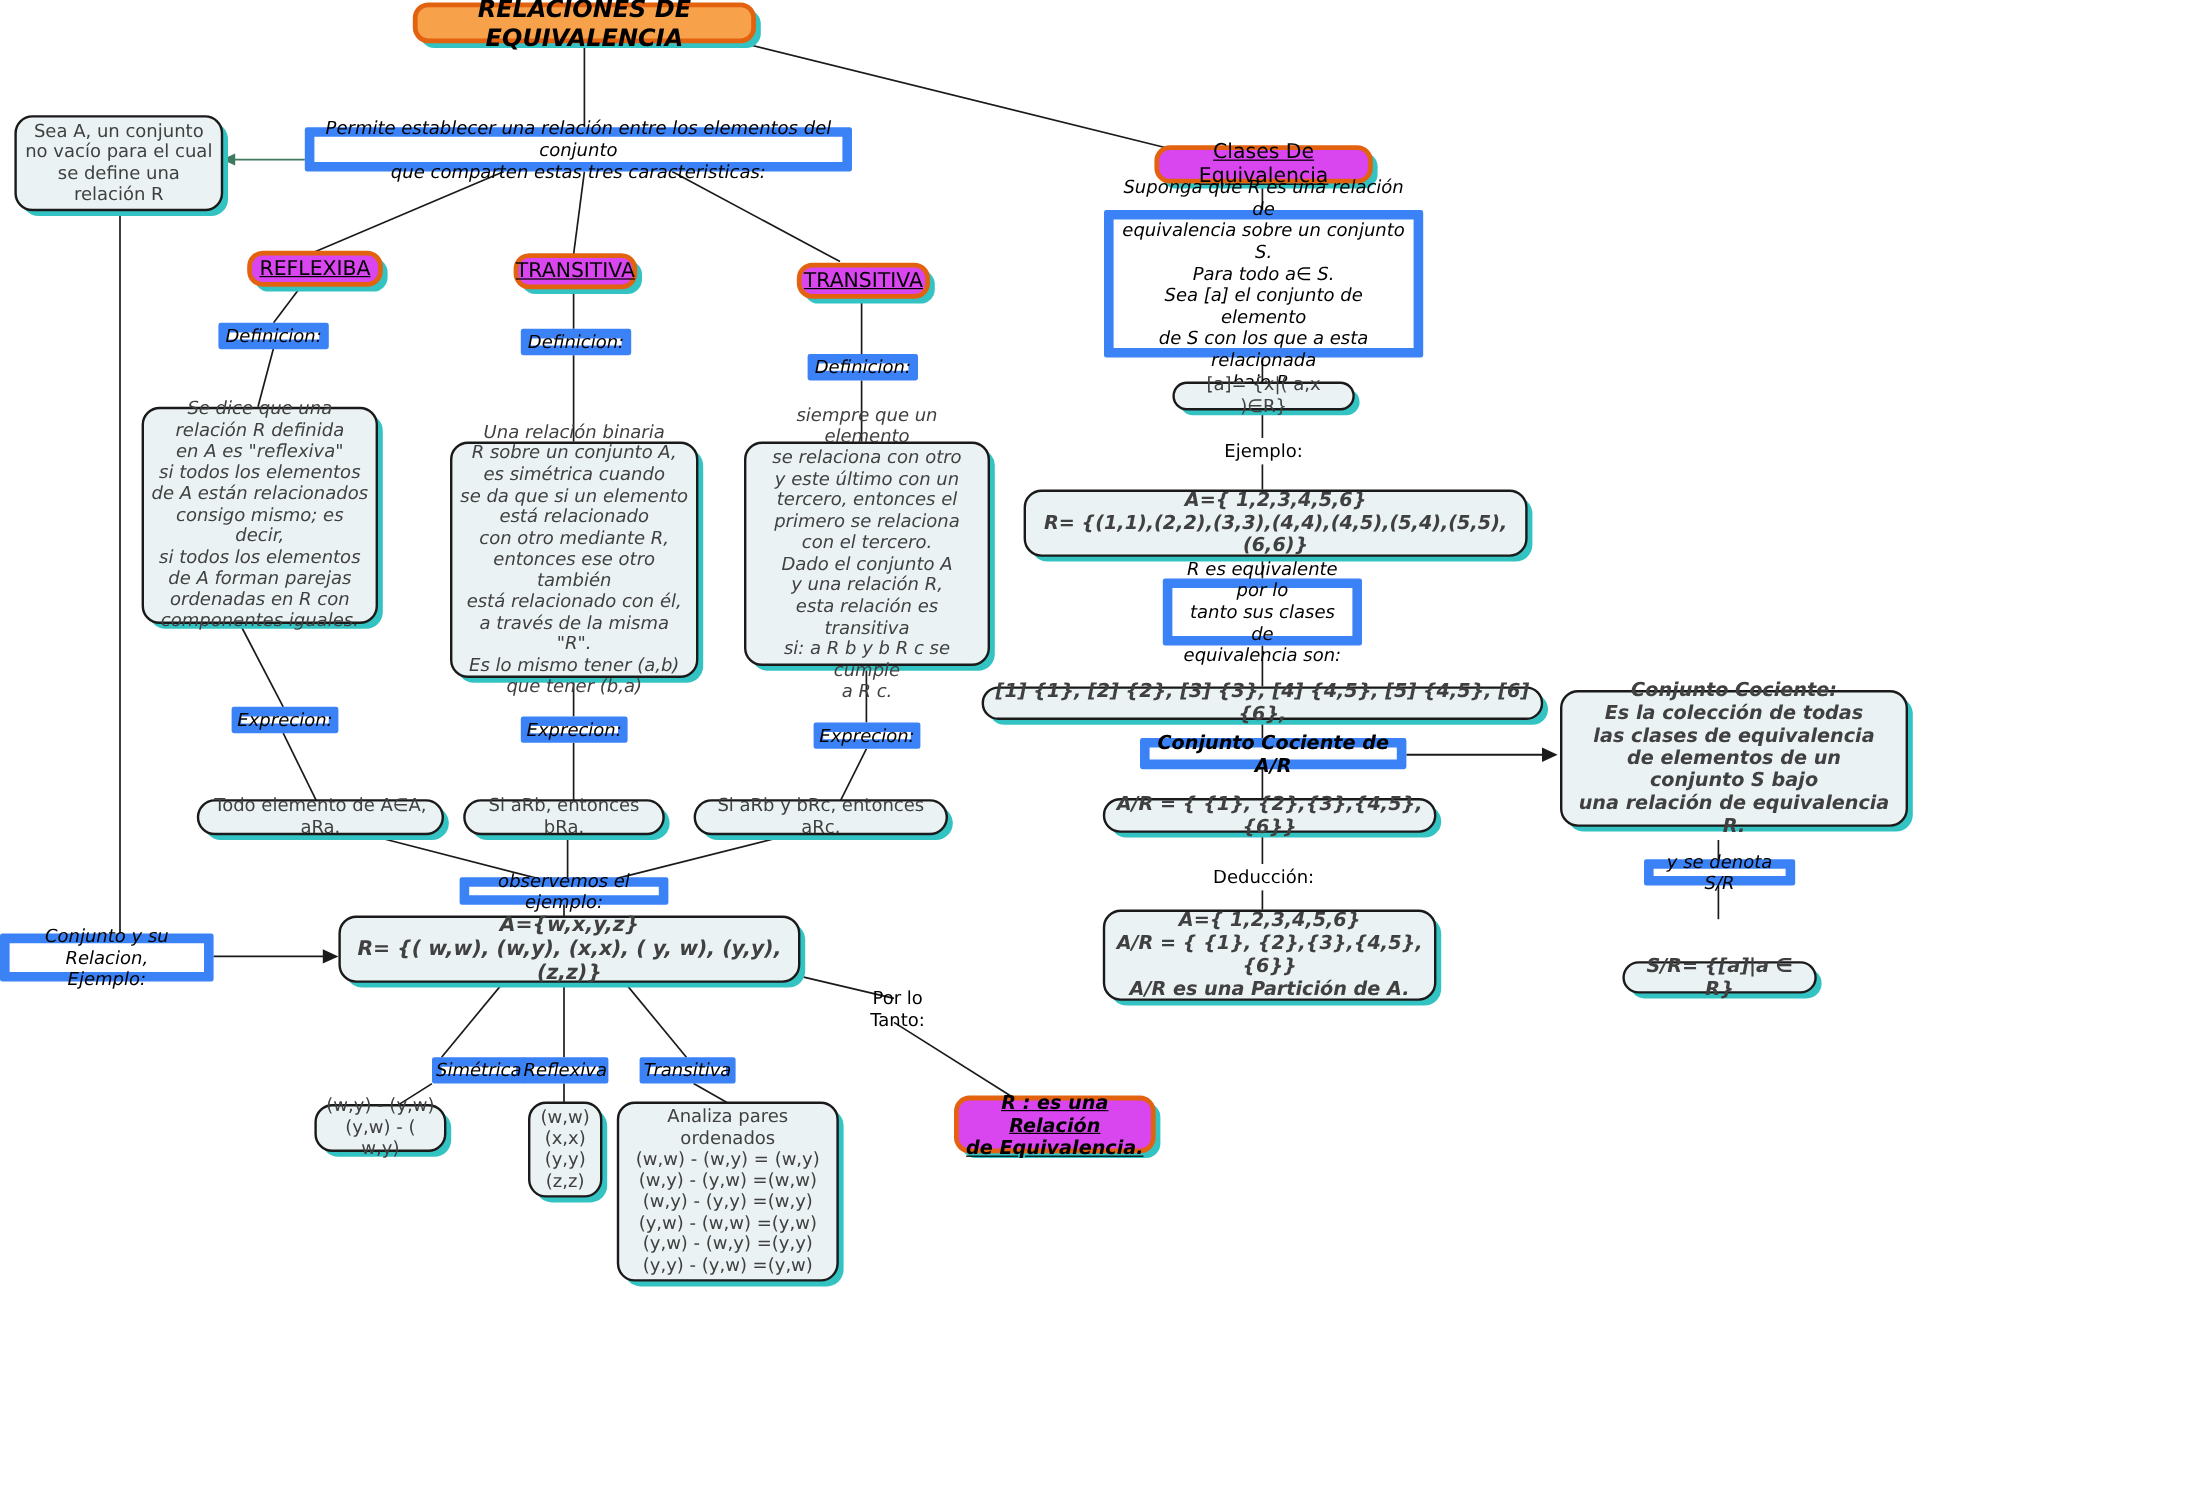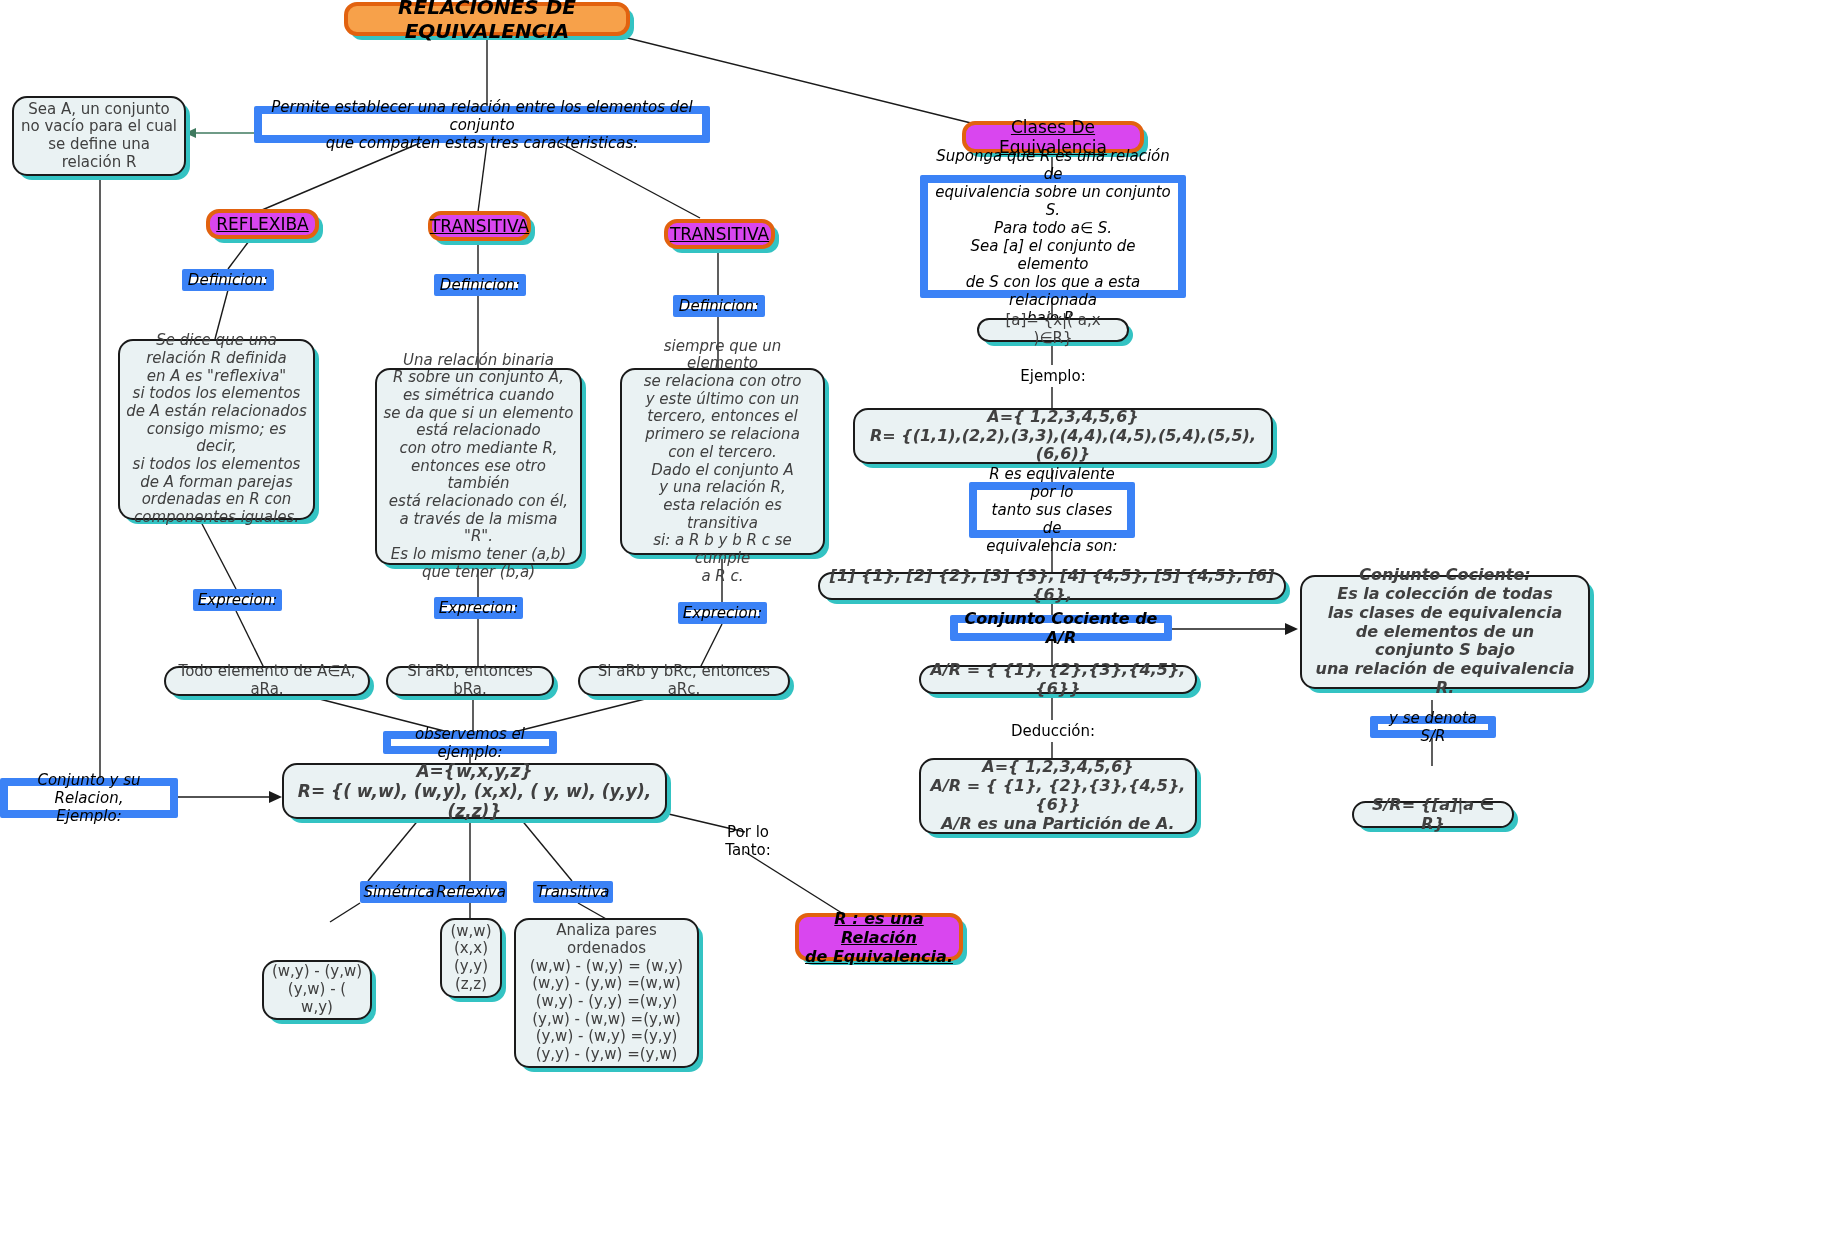--- a/index.html
+++ b/index.html
@@ -238,21 +238,21 @@
   <div class="node blue ml" style="left:328px;top:881px;width:78px;height:22px;margin-left:32px;">
     <span>Simétrica</span>
   </div>
   <div class="node blue ml" style="left:435px;top:881px;width:72px;height:20px;">
     <span>Reflexiva</span>
   </div>
   <div class="node blue ml" style="left:533px;top:881px;width:80px;height:22px;">
     <span>Transitiva</span>
   </div>
 
-  <div class="node teal ml" style="left:262px;top:960px;width:110px;height:60px;white-space:pre-line;">
+  <div class="node teal ml" style="left:262px;top:920px;width:110px;height:40px;white-space:pre-line;">
     <span>(w,y) - (y,w)
 (y,w) - ( w,y)</span>
   </div>
   <div class="node teal ml" style="left:440px;top:918px;width:62px;height:80px;white-space:pre-line;">
     <span>(w,w)
 (x,x)
 (y,y)
 (z,z)</span>
   </div>
   <div class="node teal ml" style="left:514px;top:918px;width:185px;height:150px;white-space:pre-line;">

